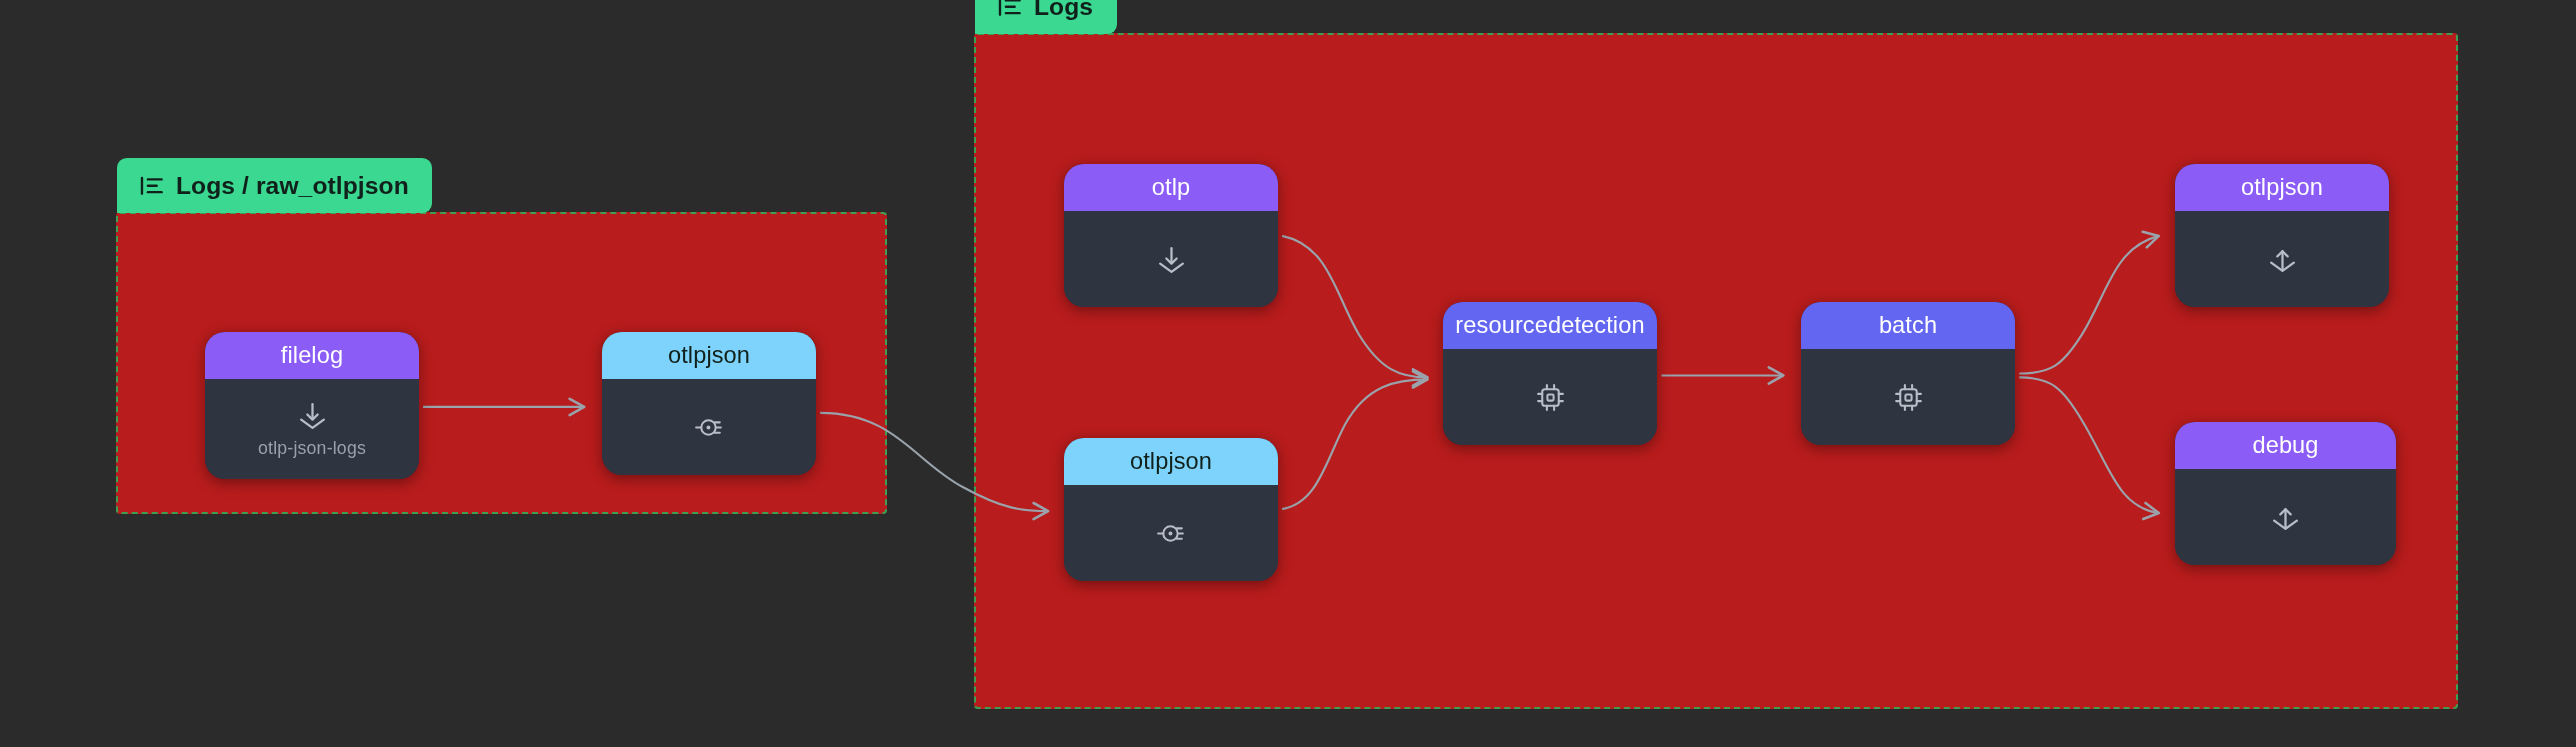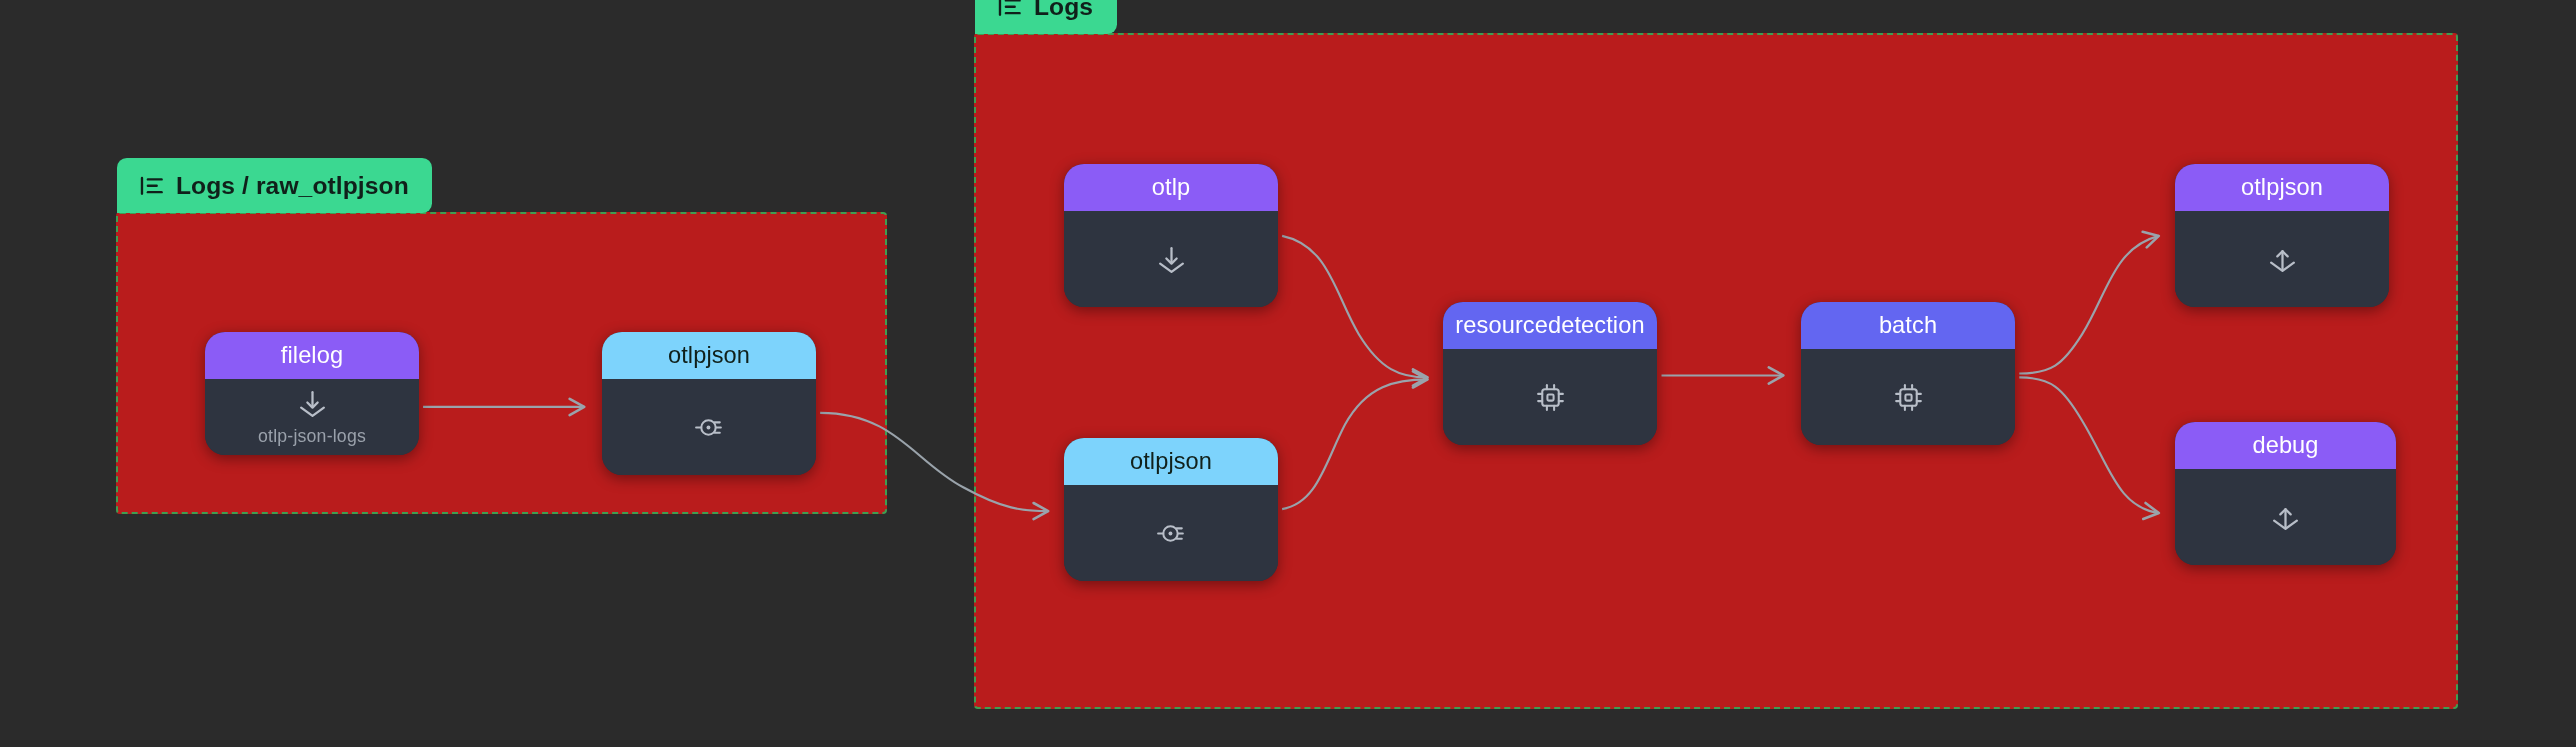--- a/index.html
+++ b/index.html
@@ -93,21 +93,21 @@
 
   .node-body {
     height: 96px;
     display: flex;
     flex-direction: column;
     align-items: center;
     justify-content: center;
     gap: 7.9px;
     background: #2e3440;
   }
-  .node.with-sub .node-body { height: 76px; gap: 5.9px; }
+  .node.with-sub .node-body { height: 100px; gap: 5.9px; }
 
   .node-icon {
     display: block;
     width: 33px;
     height: 33px;
     color: #b8bec8;
   }
   .node-sub {
     color: #9aa1ab;
     font-size: 17.7px;

